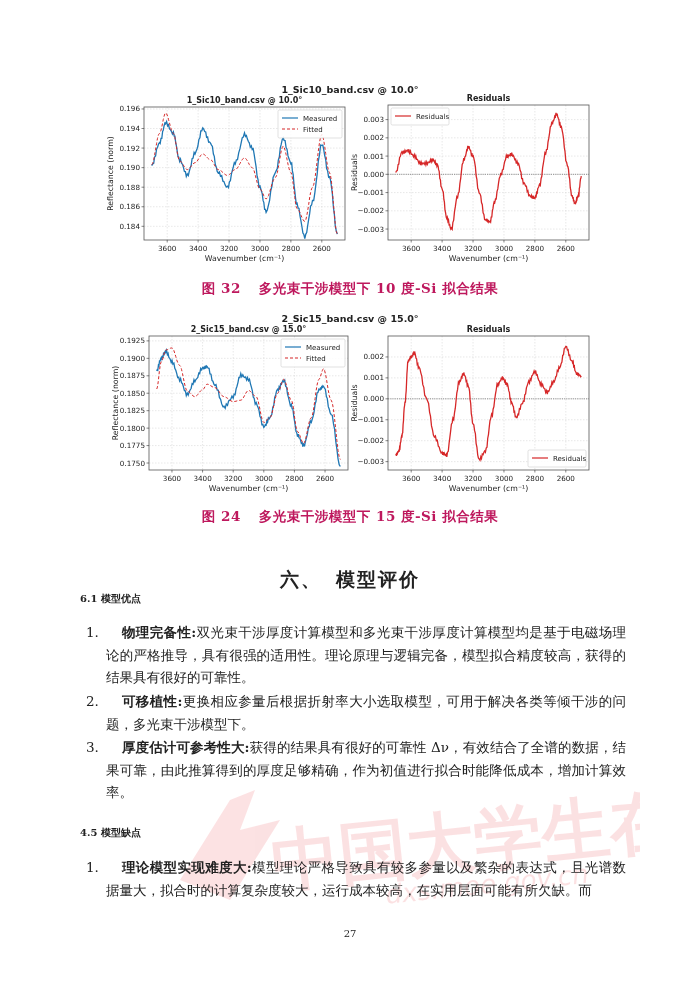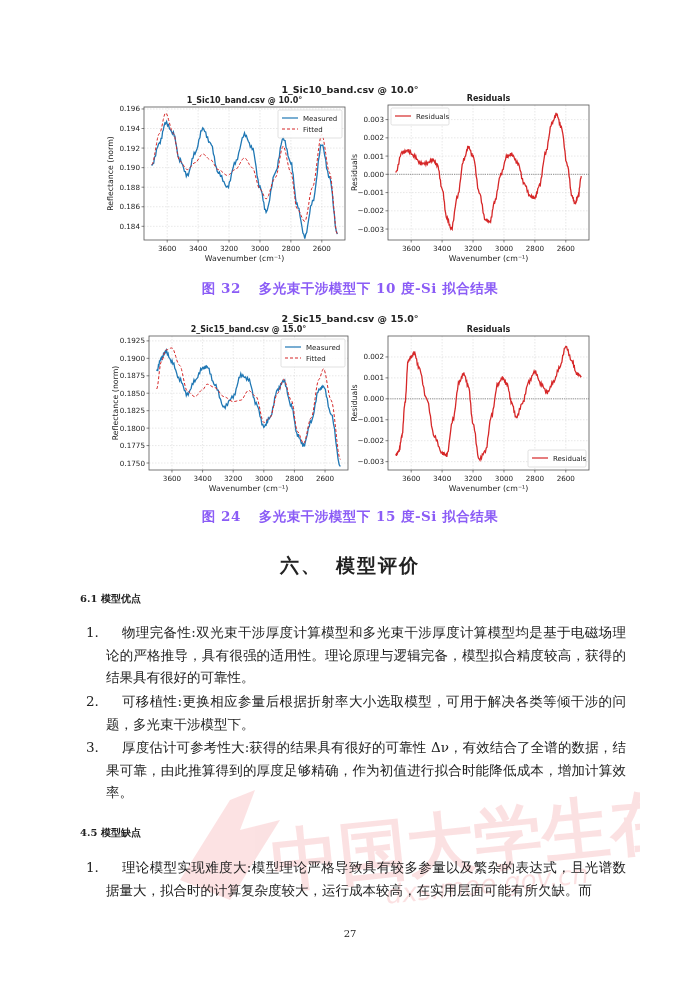--- a/index.html
+++ b/index.html
@@ -2,29 +2,29 @@
 <html><head>
 <meta charset="utf-8">
 <style>
   html, body { margin:0; padding:0; background:#fff; }
   body { width:700px; height:989px; position:relative; overflow:hidden;
          font-family:"DejaVu Serif","Liberation Serif",serif; color:#222; }
   .abs { position:absolute; }
   svg text { font-family:"DejaVu Sans","Liberation Sans",sans-serif; fill:#222; }
   .fig-sup { font-weight:bold; font-size:9.5px; }
   .caption { left:0; width:700px; text-align:center; font-family:"DejaVu Serif","Liberation Serif",serif;
-             font-weight:bold; font-size:13.5px; letter-spacing:0.5px; color:#8b5cf6; }
+             font-weight:bold; font-size:13.5px; letter-spacing:0.5px; color:#be185d; }
   .caption .num { margin-right:18px; }
   .section-title { left:0; width:700px; text-align:center; font-size:19px; font-weight:bold; letter-spacing:2px; }
   .section-title .sn { margin-right:14px; }
   .subsec { left:80px; font-weight:bold; font-size:10px; }
   .item { left:86px; width:540px; font-size:13.5px; line-height:22.5px; text-align:justify; }
   .item .idx { position:absolute; left:0; top:0; }
   .item .body { margin-left:20px; }
-  .item b { font-weight:normal;padding-left:16px; }
+  .item b { font-weight:bold;padding-left:16px; }
   .pageno { left:0; width:700px; text-align:center; font-size:10px; }
   .watermark { left:170px; top:760px; width:470px; height:150px; pointer-events:none; }
 </style>
 </head>
 <body>
 
 <svg class="abs" style="left:95px;top:82px" width="510" height="190" viewBox="95 82 510 190">
   <text class="fig-sup" x="350" y="93" text-anchor="middle">1_Sic10_band.csv @ 10.0°</text>
   <g>
       <line x1="167.19230769230768" x2="167.19230769230768" y1="107" y2="240" stroke="#d8d8d8" stroke-width="0.6" stroke-dasharray="1.5,1.5"></line>
@@ -251,21 +251,21 @@
 </div>
 
 <svg class="abs watermark" viewBox="0 0 470 150">
   <g opacity="0.13">
     <path d="M10 120 L60 40 L85 30 L70 70 L110 60 L60 140 Z" fill="#e8202a"></path>
     <text x="100" y="110" font-size="68" font-weight="bold" fill="#e8202a" transform="rotate(-6 250 80)" style="font-family:'DejaVu Sans',sans-serif;fill:#e8202a">中国大学生在线</text>
     <text x="210" y="140" font-size="26" font-style="italic" fill="#e8202a" transform="rotate(-6 250 80)" style="font-family:'DejaVu Sans',sans-serif;fill:#e8202a">dxs.moe.gov.cn</text>
   </g>
 </svg>
 
-<div class="abs section-title" style="top:553px">
+<div class="abs section-title" style="top:567px">
   <span class="sn">六、</span><span>模型评价</span>
 </div>
 
 <div class="abs subsec" style="top:592px">6.1 模型优点</div>
 
 <div class="abs item" style="top:621px">
   <span class="idx">1.</span>
   <div class="body"><b>物理完备性:</b><span>双光束干涉厚度计算模型和多光束干涉厚度计算模型均是基于电磁场理论的严格推导，具有很强的适用性。理论原理与逻辑完备，模型拟合精度较高，获得的结果具有很好的可靠性。</span></div>
 </div>
 <div class="abs item" style="top:690px">

